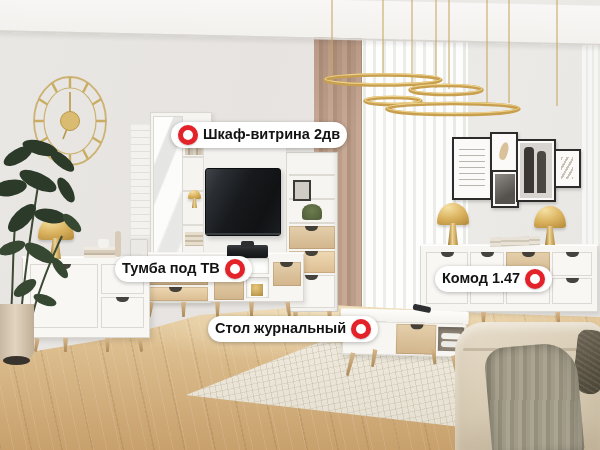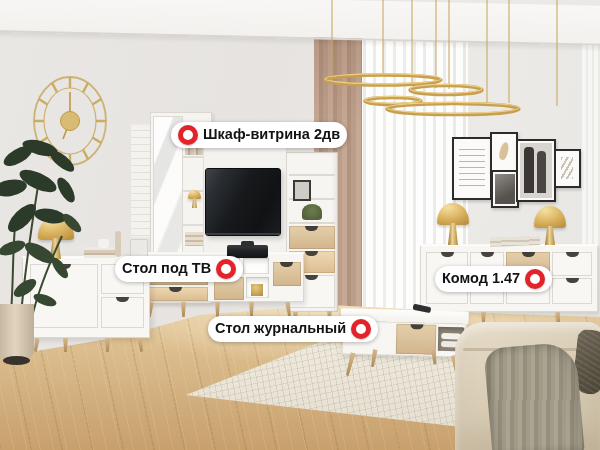--- a/index.html
+++ b/index.html
@@ -338,21 +338,21 @@
     </g>
   </svg>
   <div class="abs" id="pot"></div>
   <div class="abs" id="pot-base"></div>
 
   <div class="hotspot" style="left:171px;top:122px">
     <span class="marker"></span>
     <span>Шкаф-витрина 2дв</span>
   </div>
   <div class="hotspot" style="left:115px;top:256px">
-    <span>Стол под ТВ</span>
+    <span>Тумба под ТВ</span>
     <span class="marker"></span>
   </div>
   <div class="hotspot" style="left:435px;top:266px">
     <span>Комод 1.47</span>
     <span class="marker"></span>
   </div>
   <div class="hotspot" style="left:208px;top:316px">
     <span>Стол журнальный</span>
     <span class="marker"></span>
   </div>

